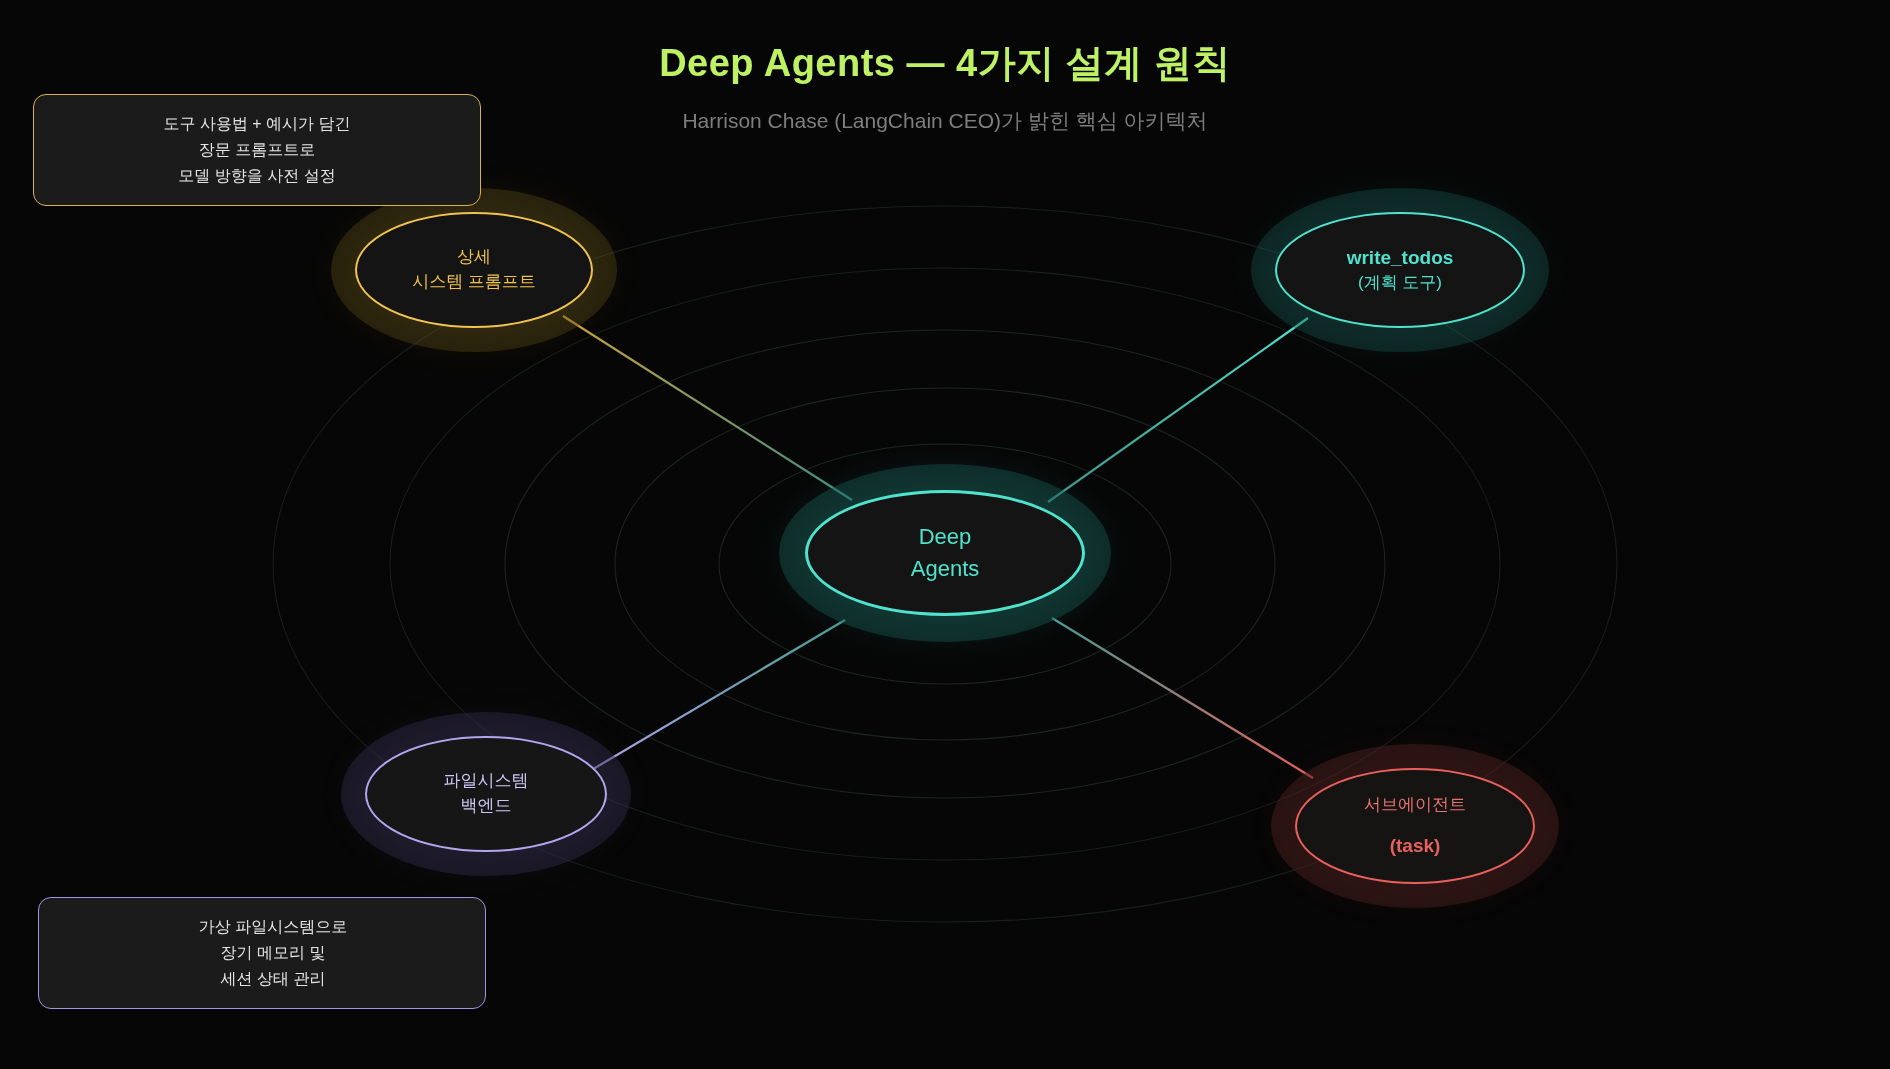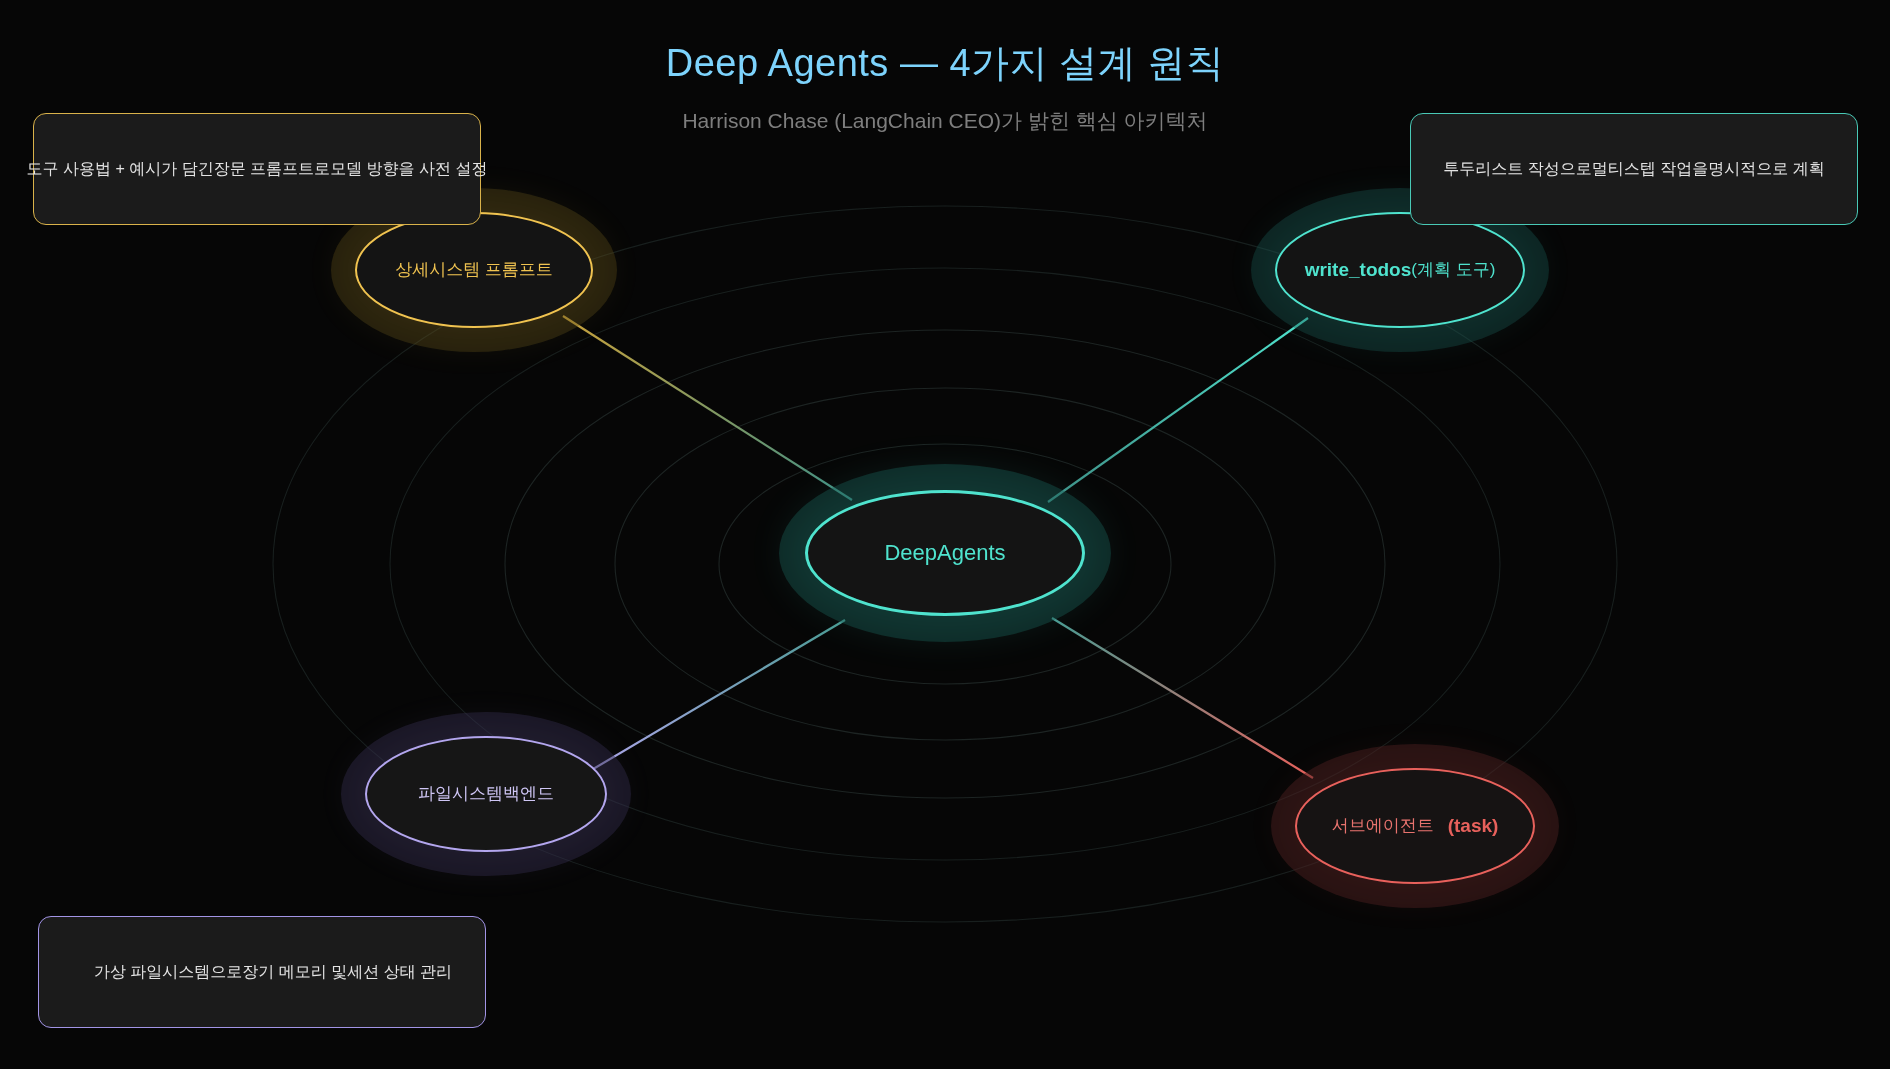--- a/index.html
+++ b/index.html
@@ -45,42 +45,42 @@
   
   .header {
     position: absolute;
     left: 0;
     top: 42px;
     width: 1890px;
     text-align: center;
   }
   .title {
     font-size: 38px;
-    color: #7dd3fc;
+    color: #bef264;
     letter-spacing: 0.5px;
-    font-weight: 400;
+    font-weight: 700;
     line-height: 1.15;
     white-space: pre;
   }
   .subtitle {
     margin-top: 22px;
     font-size: 21px;
     color: #7e7e7e;
     font-weight: 400;
     line-height: 1.2;
     white-space: pre;
   }
 
   
   .node {
     position: absolute;
     box-sizing: border-box;
     border-radius: 50%;
     display: flex;
-    flex-direction: row;
+    flex-direction: column;
     align-items: center;
     justify-content: center;
     text-align: left;
     line-height: 1.45;
   }
   .node .ln { display: block; white-space: pre; }
 
   .node.center {
     left: 805px;
     top: 490px;
@@ -148,26 +148,26 @@
   .node.red .ln { color: #e8736e; font-size: 17px; }
   .node.red .ln.b { font-weight: 700; font-size: 19px; color: #e8615c; }
 
   
   .callout {
     position: absolute;
     box-sizing: border-box;
     border-radius: 13px;
     background: #1b1b1b;
     display: flex;
+    flex-direction: column;
     align-items: center;
     justify-content: center;
     text-align: center;
     padding: 14px 18px;
     line-height: 1.62;
-    margin-top: 19px;
   }
   .callout .ln {
     display: block;
     white-space: pre;
     color: #e4e4e4;
     font-size: 16px;
   }
 
   .callout.c-tl {
     left: 33px;  top: 94px;  width: 448px; height: 112px;
@@ -258,25 +258,20 @@
     <span class="ln">서브에이전트</span>
     <span class="ln b">(task)</span>
   </div>
 
   <div class="callout c-tl">
     <span class="ln">도구 사용법 + 예시가 담긴</span>
     <span class="ln">장문 프롬프트로</span>
     <span class="ln">모델 방향을 사전 설정</span>
   </div>
 
-  <div class="callout c-tr">
-    <span class="ln">투두리스트 작성으로</span>
-    <span class="ln">멀티스텝 작업을</span>
-    <span class="ln">명시적으로 계획</span>
-  </div>
 
   <div class="callout c-bl">
     <span class="ln">가상 파일시스템으로</span>
     <span class="ln">장기 메모리 및</span>
     <span class="ln">세션 상태 관리</span>
   </div>
 
 
 </div>
 

